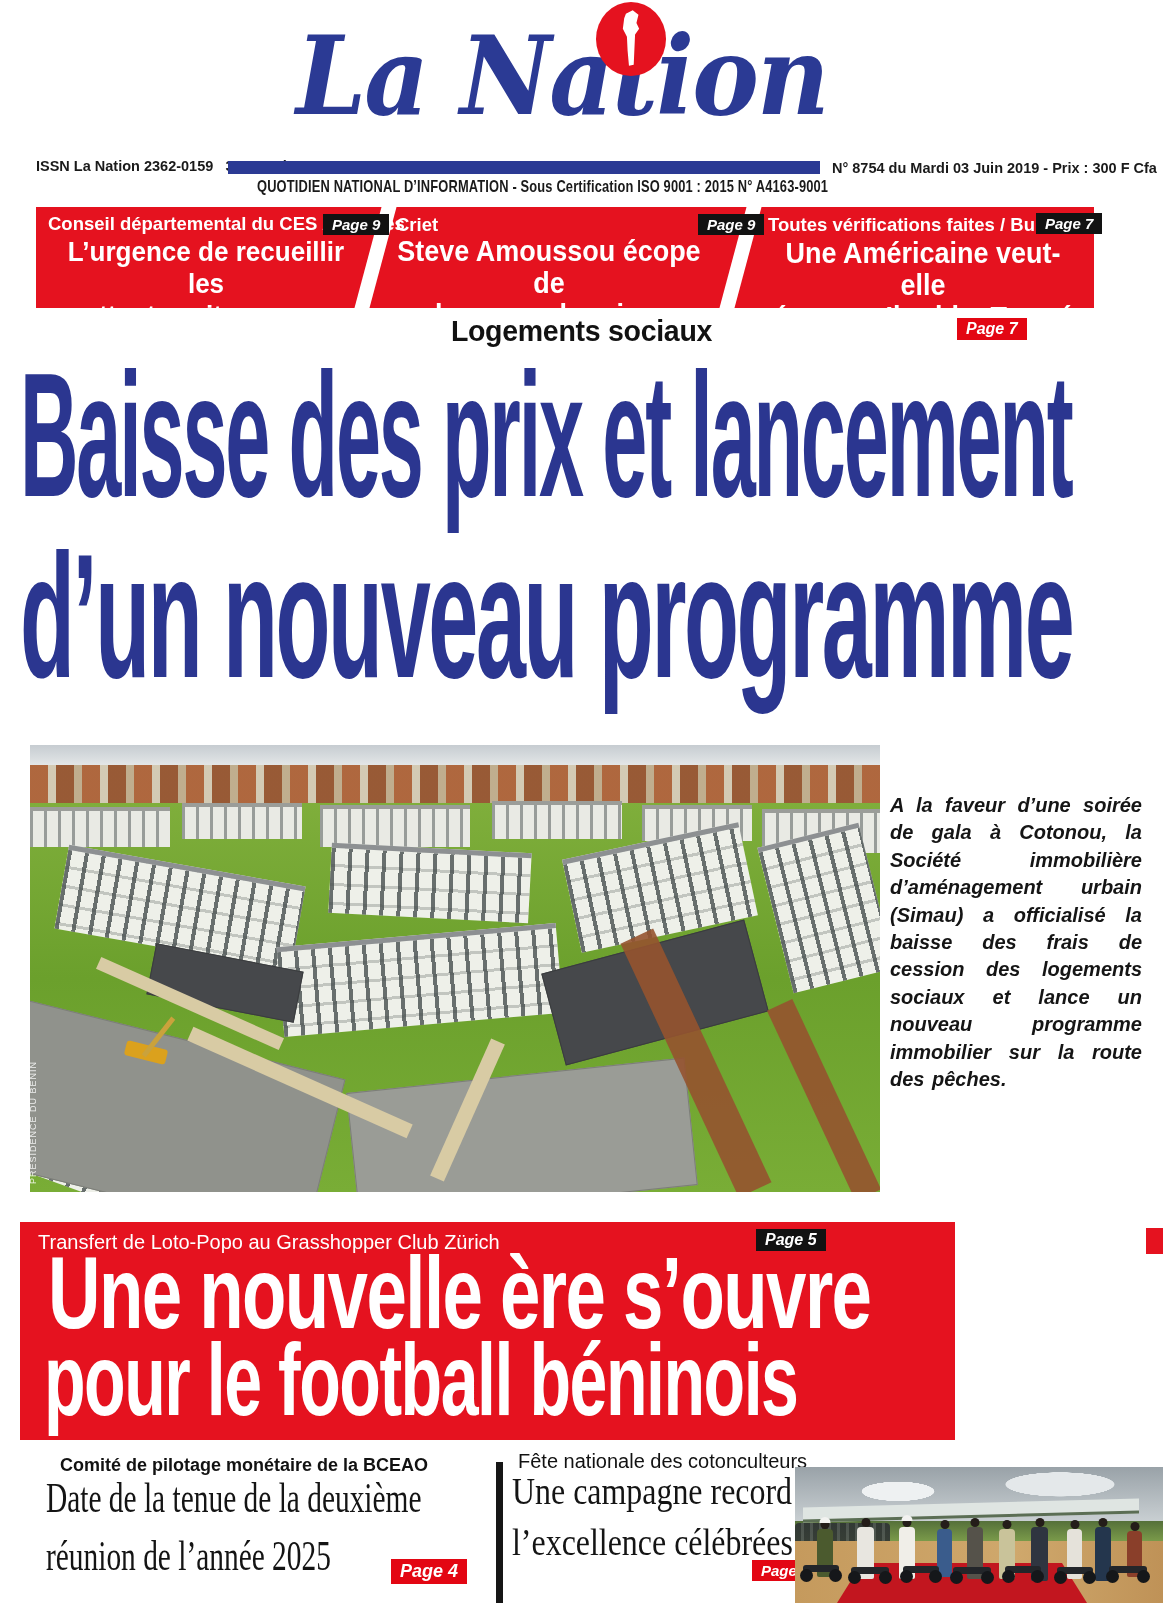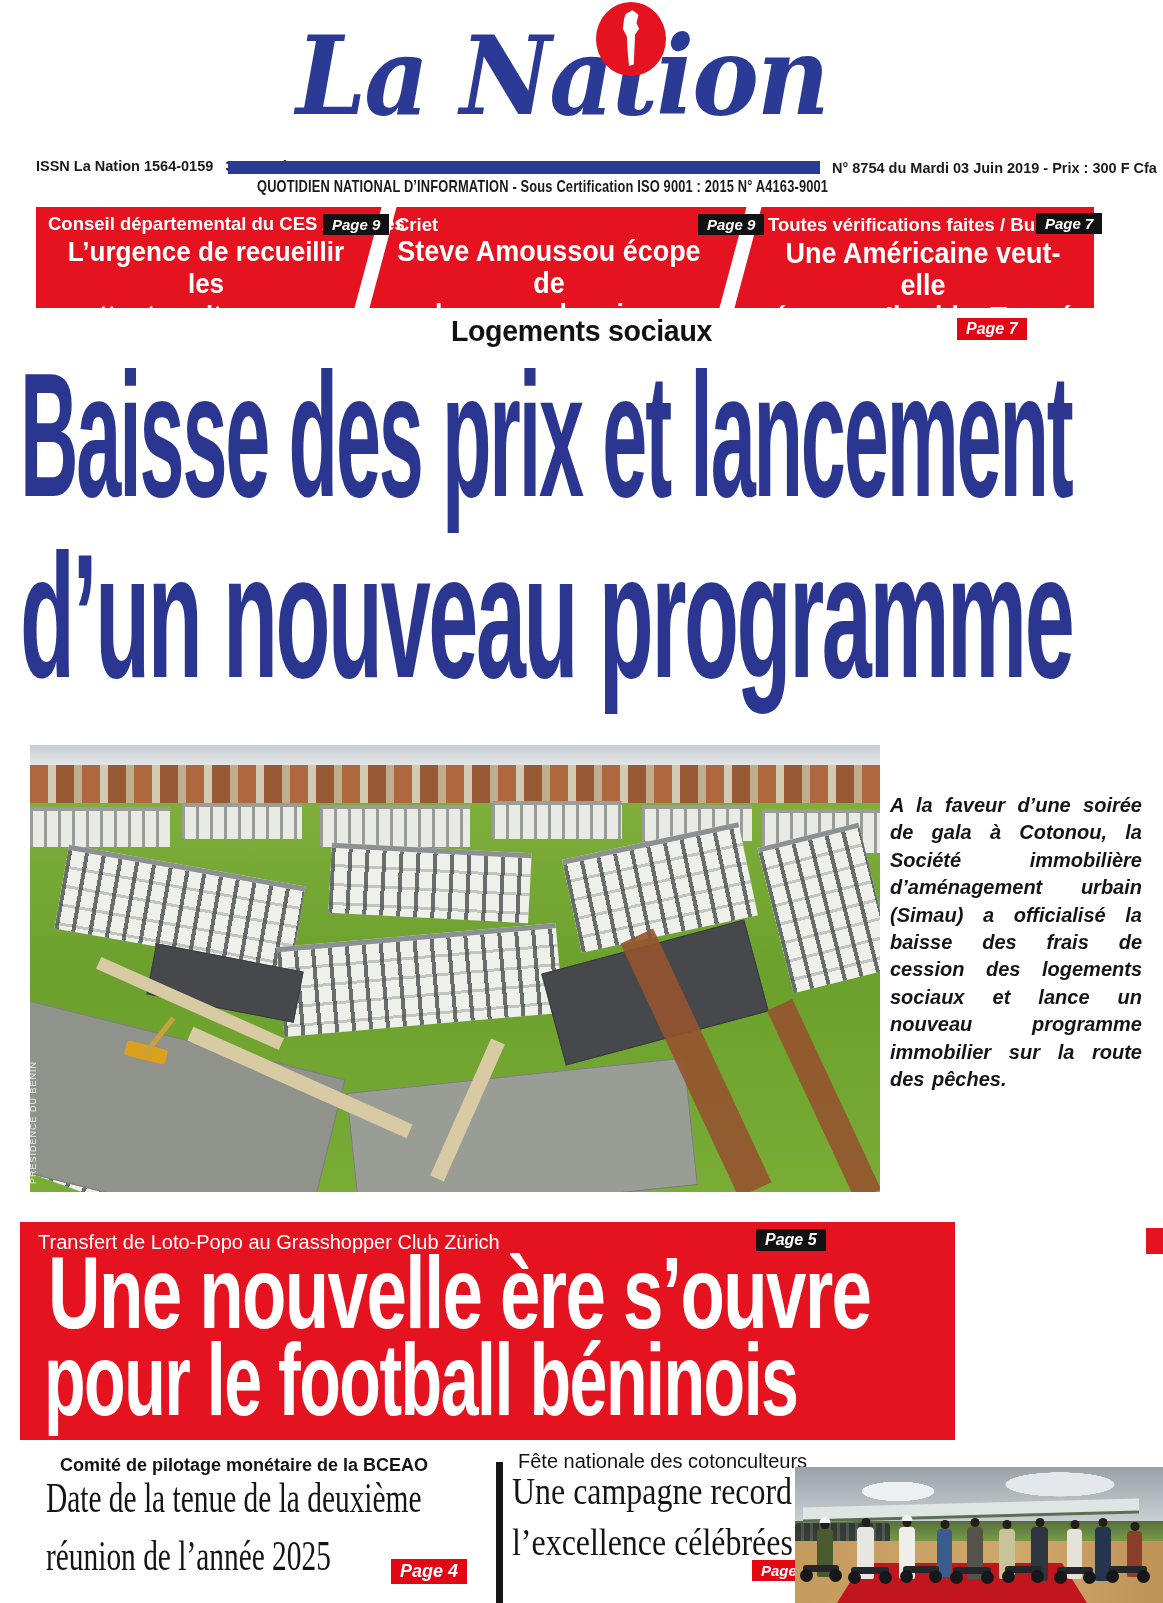--- a/index.html
+++ b/index.html
@@ -104,21 +104,21 @@
      border-radius:50%;background:#15171a;}
   .moto::before{left:-3px;} .moto::after{right:-3px;}
 </style>
 </head>
 <body>
 
 <div id="page">
 
   <header>
     <span class="abs issn" style="left:36px;top:158px;">
-      <span>ISSN La Nation 1564-0159</span>&nbsp;&nbsp;
+      <span>ISSN La Nation 2362-0159</span>&nbsp;&nbsp;
       <span>36e année</span>
     </span>
     <div class="abs blue-bar" style="left:228px;top:161px;width:592px;height:13px;"></div>
     <div class="abs logo-text nowrap" style="left:296px;top:22px;">La Nation</div>
     <div class="abs logo-circle" style="left:596px;top:2px;width:70px;height:74px;">
       <div class="benin-map"></div>
     </div>
     <div class="abs tagline" style="left:257px;top:177px;">QUOTIDIEN  NATIONAL  D’INFORMATION - Sous Certification ISO 9001 : 2015 N° A4163-9001</div>
     <div class="abs edition" style="left:832px;top:160px;">N° 8754 du Mardi 03 Juin  2019 - Prix : 300 F Cfa</div>
   </header>

